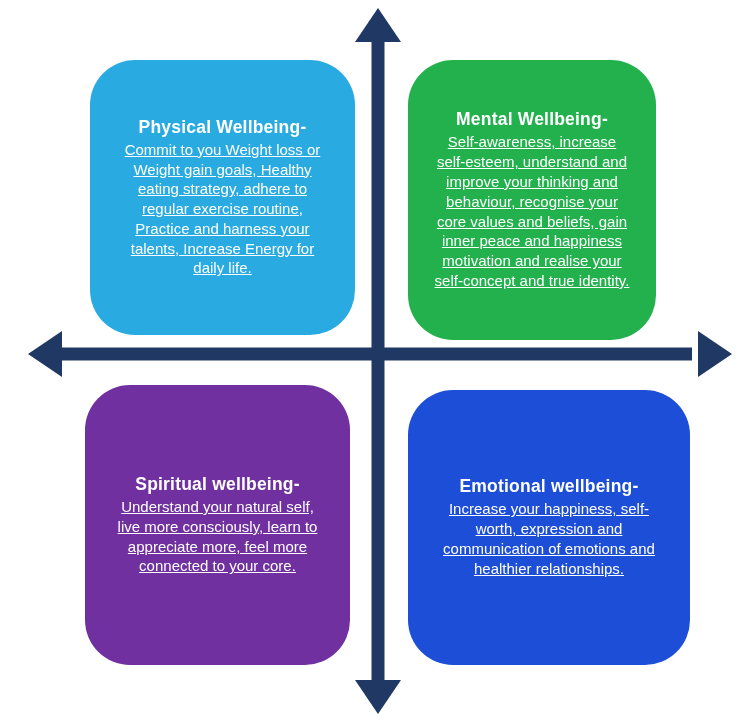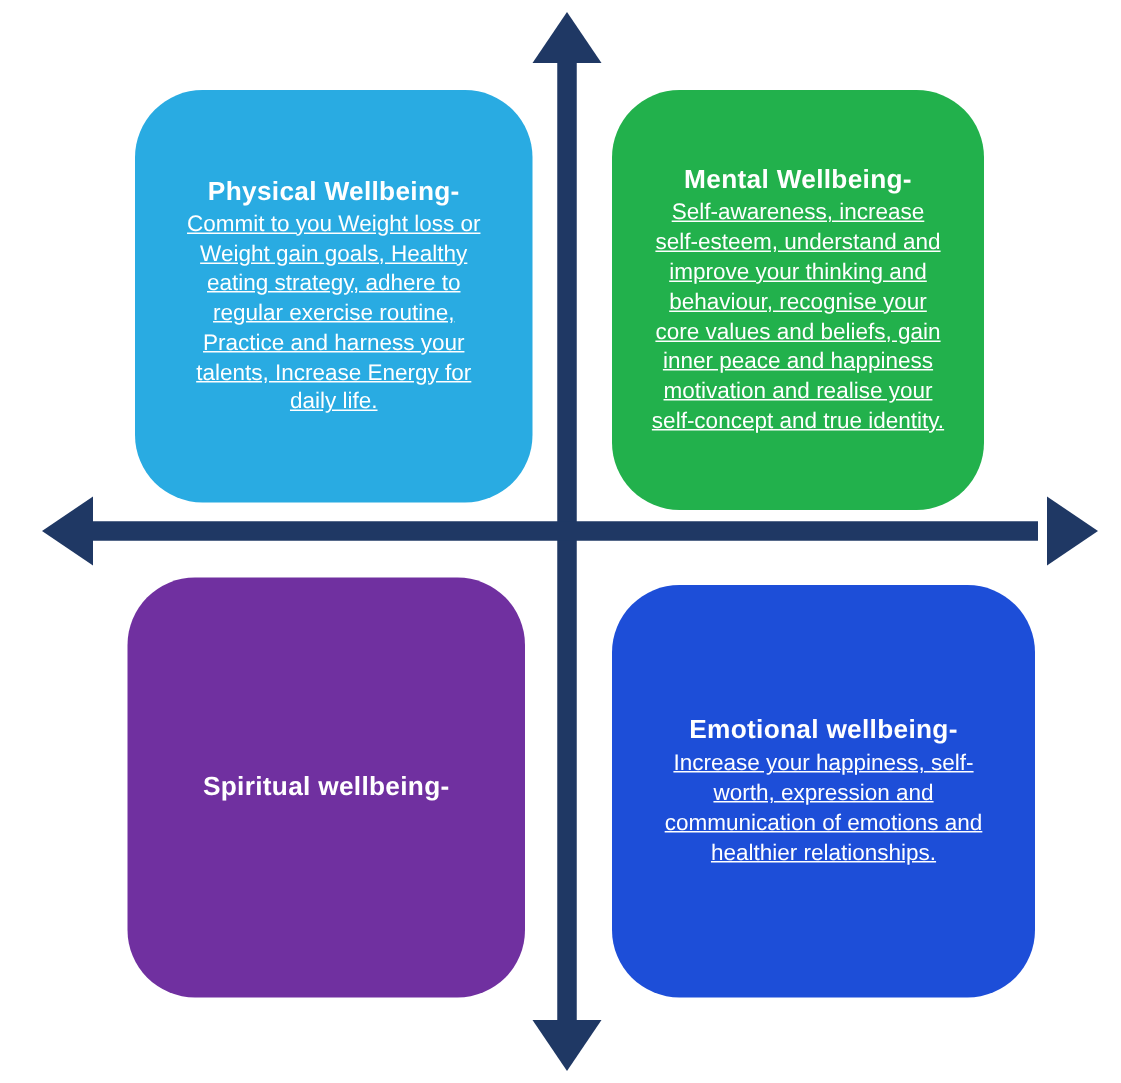--- a/index.html
+++ b/index.html
@@ -71,20 +71,21 @@
     <div class="quadrant-body">Commit to you Weight loss or Weight gain goals, Healthy eating strategy, adhere to regular exercise routine, Practice and harness your talents, Increase Energy for daily life.</div>
   </div>
 
   <div class="quadrant-card card-mental" style="background: rgb(34, 177, 76);">
     <div class="quadrant-title">Mental Wellbeing-</div>
     <div class="quadrant-body">Self-awareness, increase self-esteem, understand and improve your thinking and behaviour, recognise your core values and beliefs, gain inner peace and happiness motivation and realise your self-concept and true identity.</div>
   </div>
 
   <div class="quadrant-card card-spiritual" style="background: rgb(112, 48, 160);">
     <div class="quadrant-title">Spiritual  wellbeing-</div>
+    <div class="quadrant-body">Understand your natural self, live more consciously, learn to appreciate more, feel more connected to your core.</div>
   </div>
 
   <div class="quadrant-card card-emotional" style="background: #1d4ed8;">
     <div class="quadrant-title">Emotional wellbeing-</div>
     <div class="quadrant-body">Increase your happiness, self-worth, expression and communication of emotions and healthier relationships.</div>
   </div>
 
 </div>
 
 </body></html>

